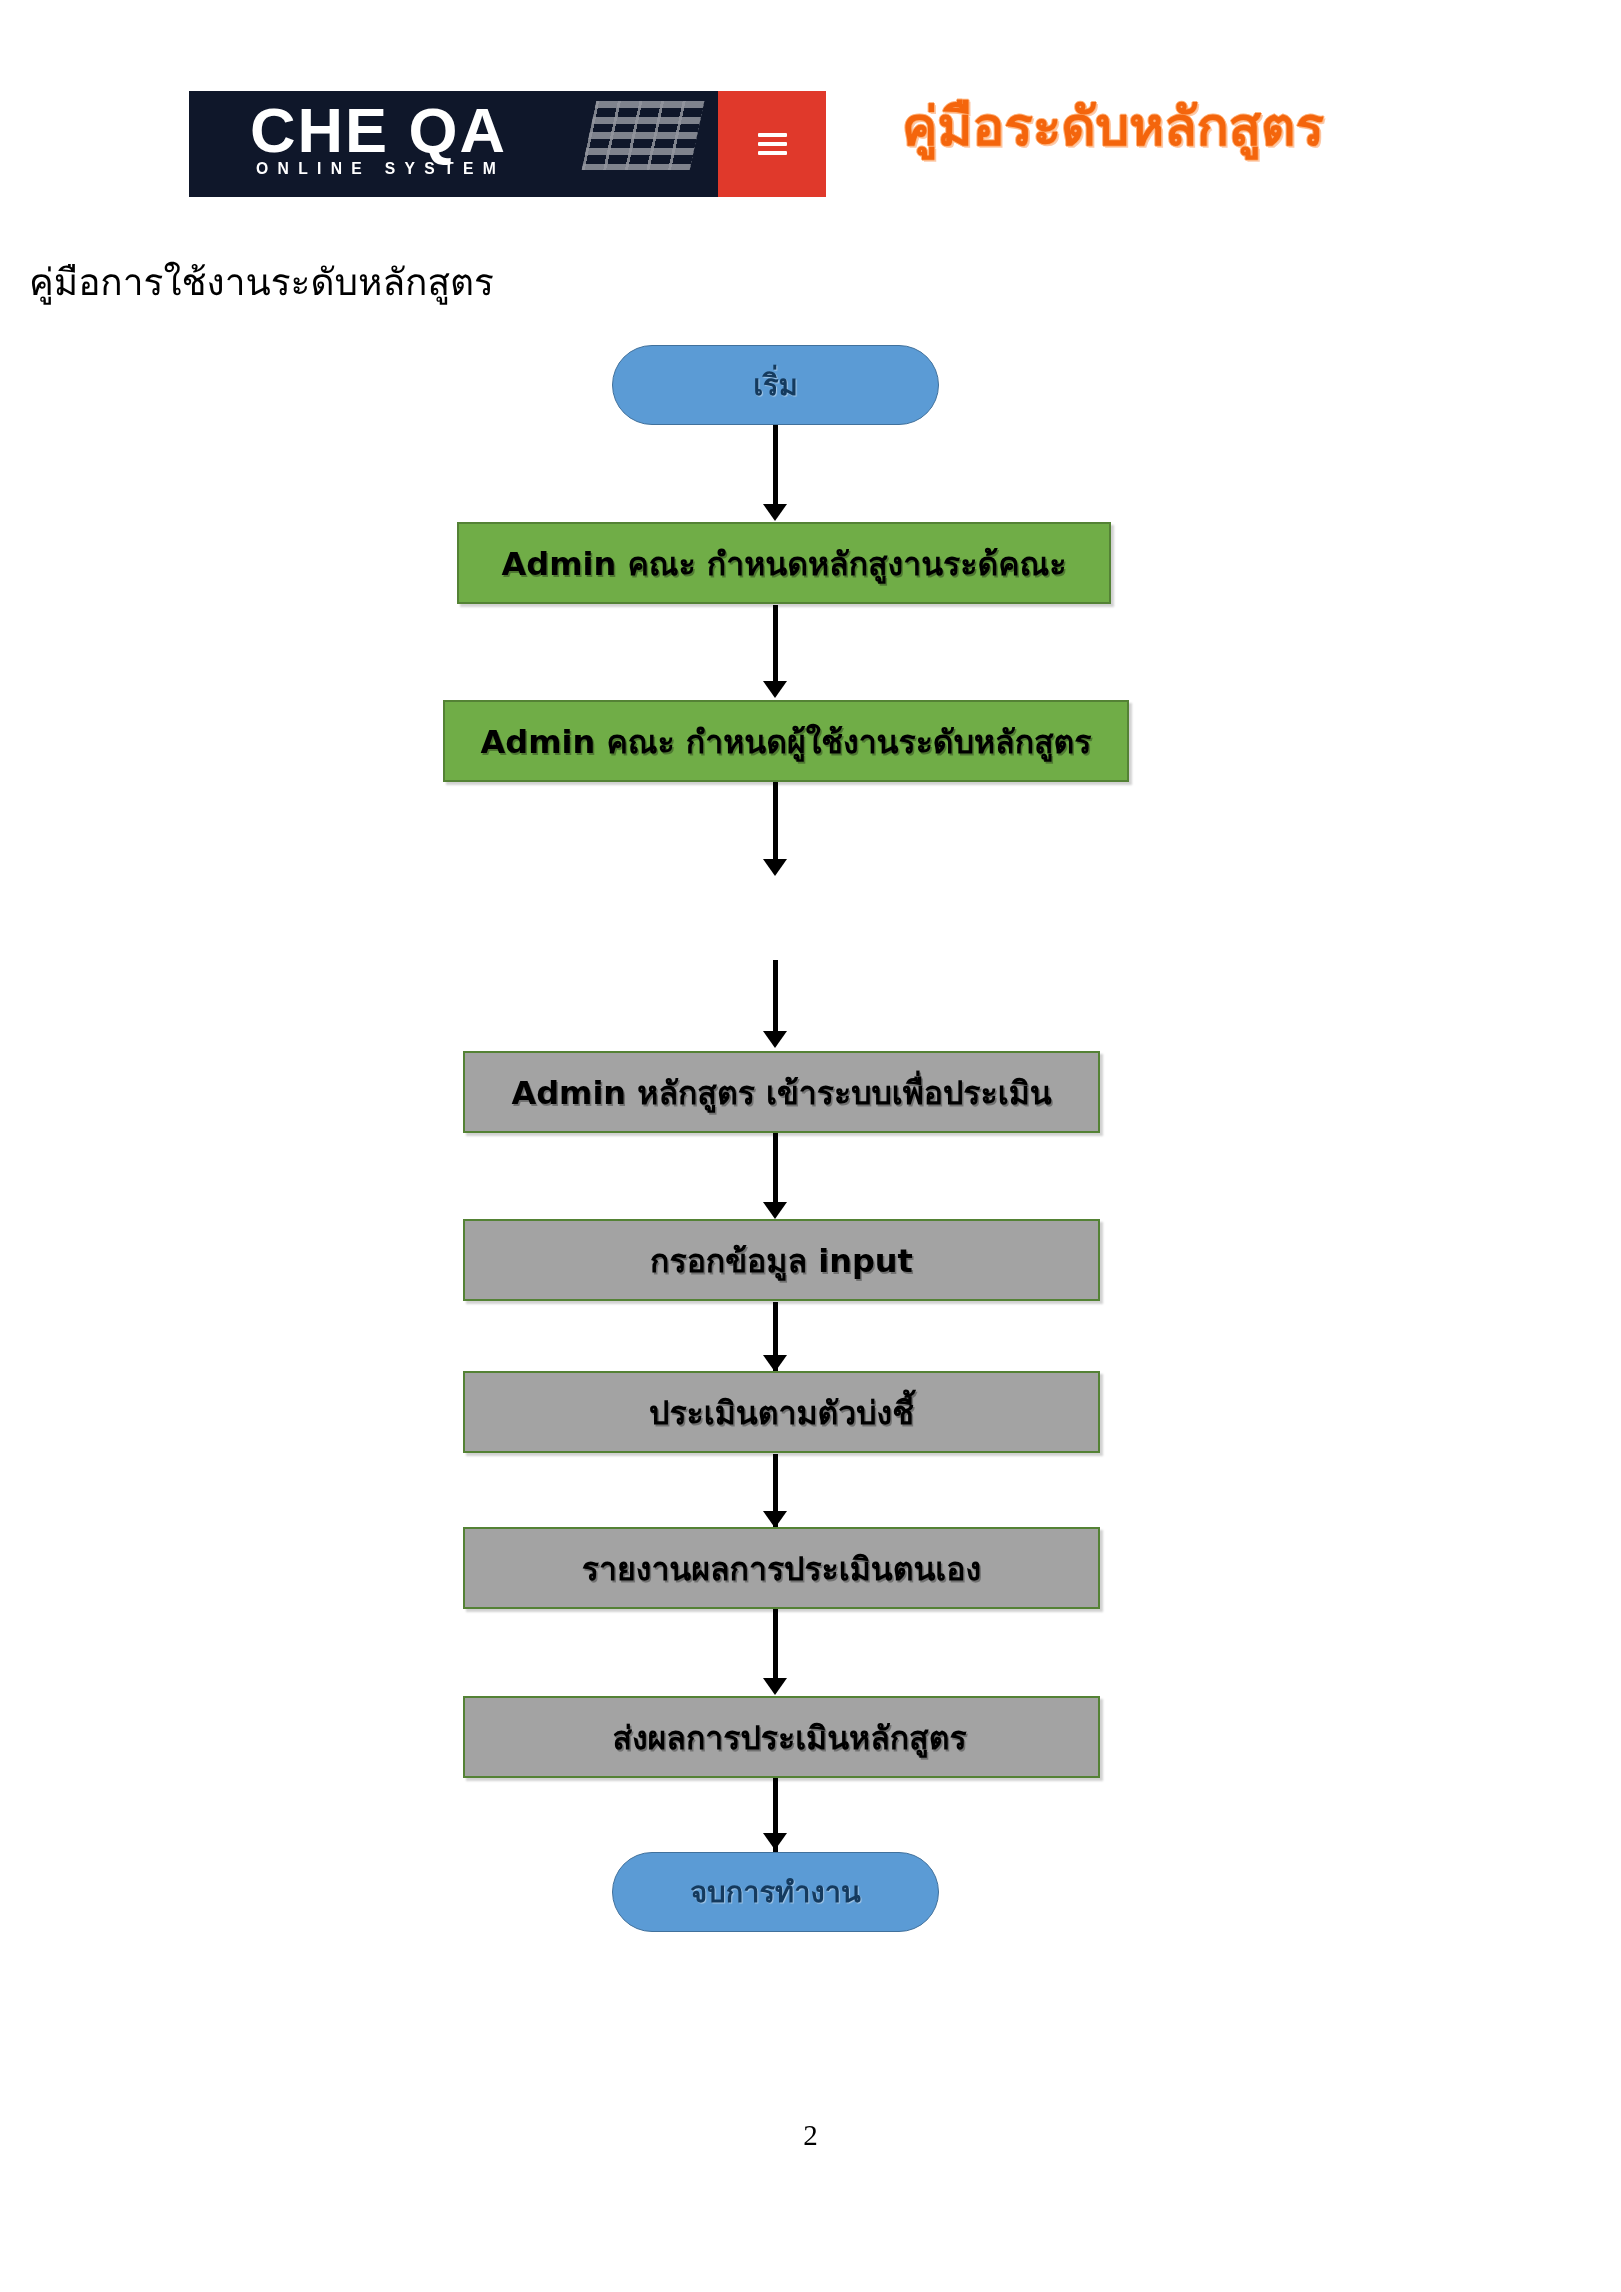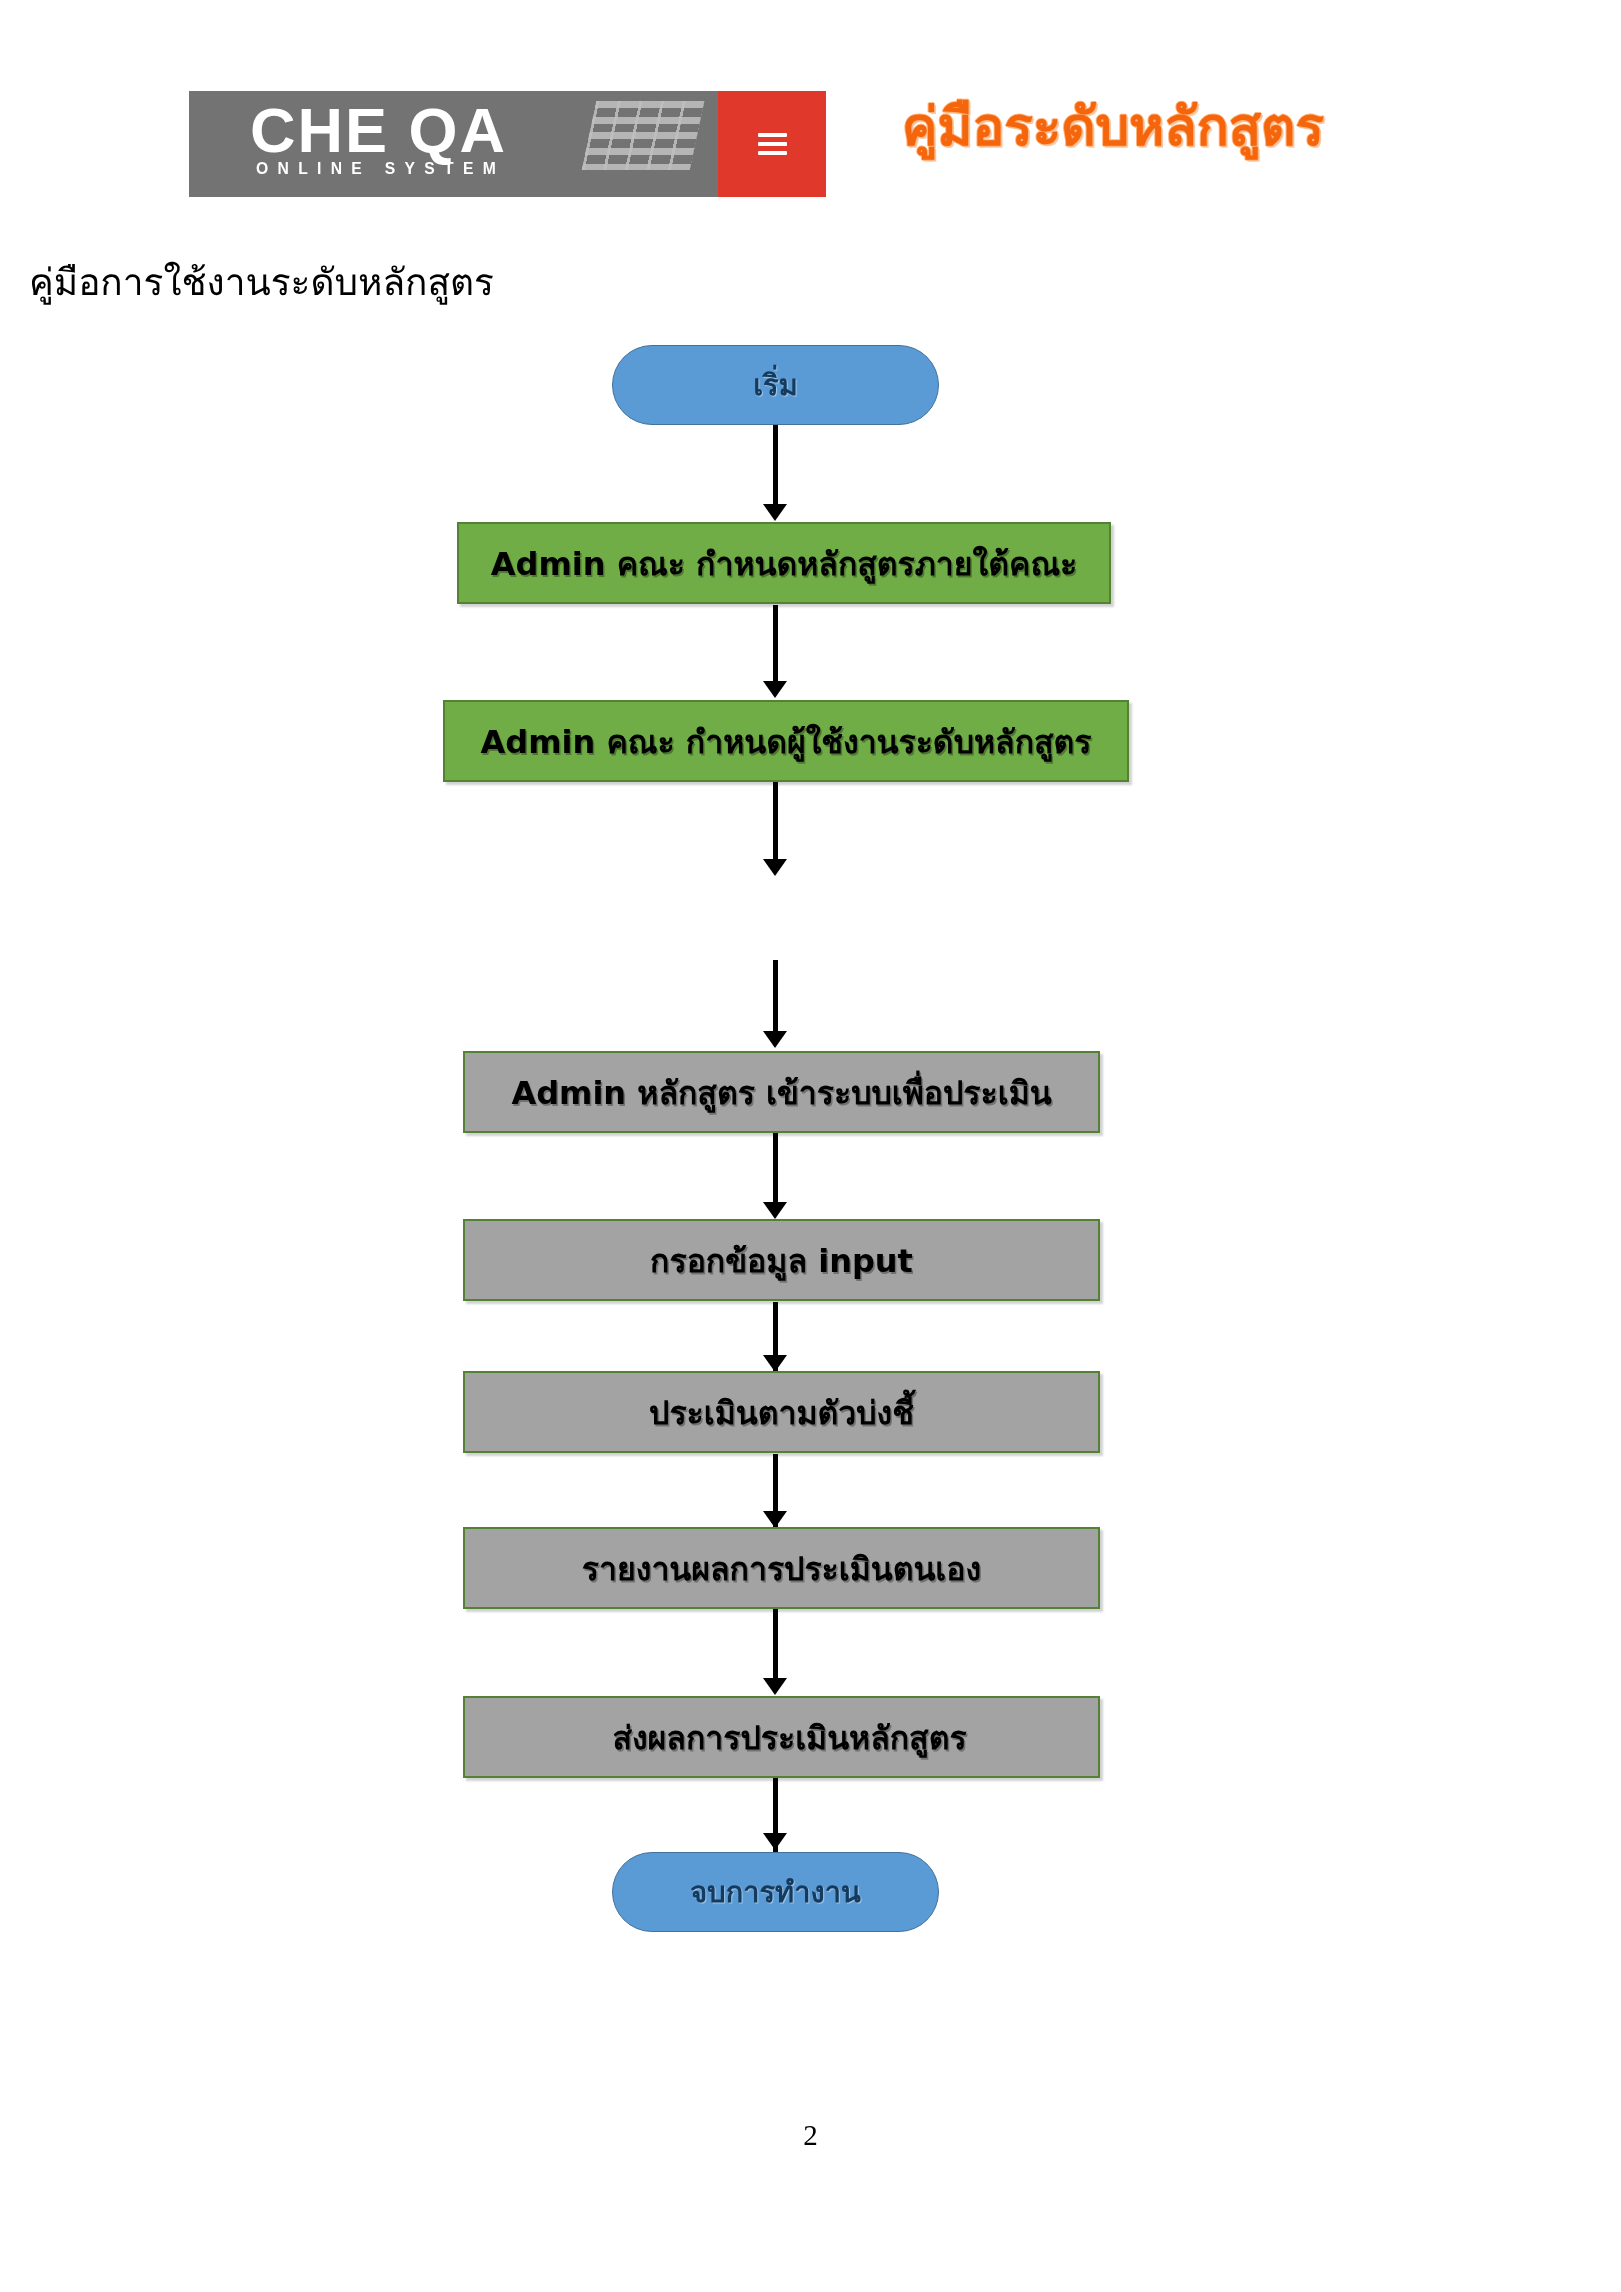--- a/index.html
+++ b/index.html
@@ -22,21 +22,21 @@
     top: 0;
     width: 1621px;
     height: 225px;
   }
   #logo-banner {
     position: absolute;
     left: 189px;
     top: 91px;
     width: 637px;
     height: 106px;
-    background: #737373;
+    background: #0f172a;
     display: flex;
     align-items: stretch;
   }
   #logo-block {
     position: relative;
     width: 529px;
     height: 100%;
     overflow: hidden;
   }
   #logo-wordmark {
@@ -239,21 +239,21 @@
 
 <div id="flowchart">
 
   <div class="node terminator" style="left:612px; top:345px; width:327px; height:80px;">
     <span class="lbl">เริ่ม</span>
   </div>
   <div class="connector" style="left:773px; top:425px; height:86px;"></div>
   <div class="arrowhead" style="left:763px; top:504px;"></div>
 
   <div class="node process green" style="left:457px; top:522px; width:654px; height:82px;">
-    <span class="lbl">Admin คณะ กำหนดหลักสูตรภายใต้คณะ</span>
+    <span class="lbl">Admin คณะ กำหนดหลักสูงานระด้คณะ</span>
   </div>
   <div class="connector" style="left:773px; top:605px; height:86px;"></div>
   <div class="arrowhead" style="left:763px; top:681px;"></div>
 
   <div class="node process green" style="left:443px; top:700px; width:686px; height:82px;">
     <span class="lbl">Admin คณะ กำหนดผู้ใช้งานระดับหลักสูตร</span>
   </div>
   <div class="connector" style="left:773px; top:782px; height:86px;"></div>
   <div class="arrowhead" style="left:763px; top:859px;"></div>
 

